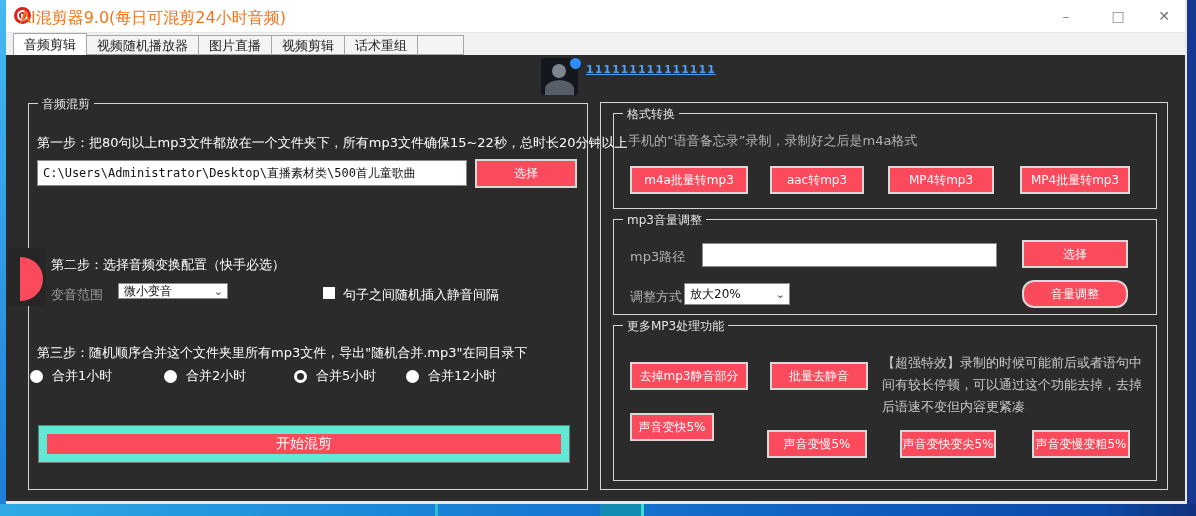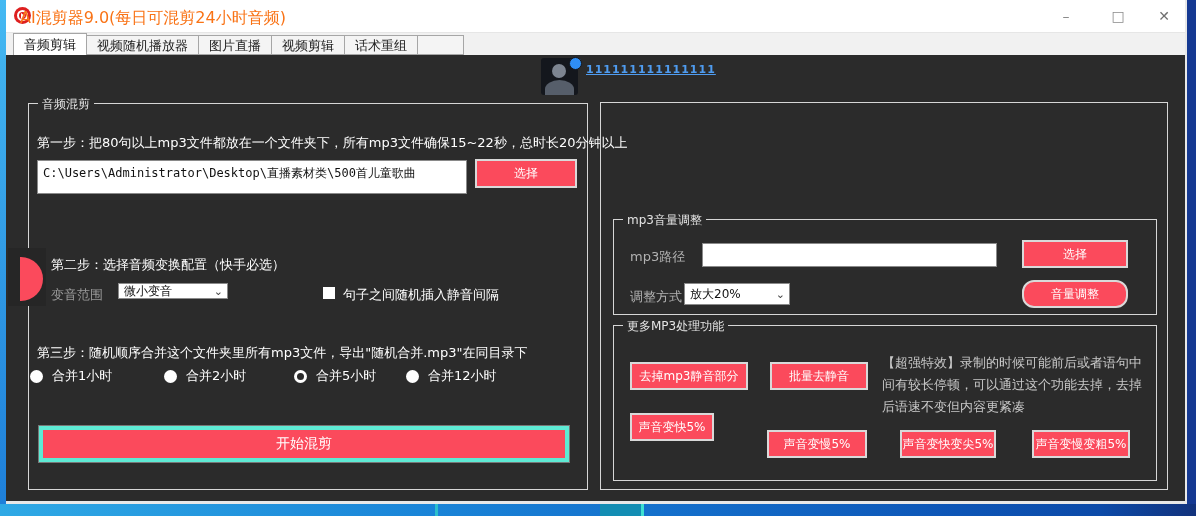--- a/index.html
+++ b/index.html
@@ -60,21 +60,21 @@
 
   .field{box-sizing:border-box;background:#ffffff;border:1px solid #8a8a8a;color:#111;
          font-family:"DejaVu Sans Mono",monospace;font-size:12px;line-height:24px;padding:0 5px;
          overflow:hidden;white-space:nowrap;}
   .combo{box-sizing:border-box;background:#ffffff;border:1px solid #8a8a8a;color:#111;font-size:12px;
          display:flex;align-items:center;justify-content:space-between;padding:0 4px 0 5px;cursor:default;}
   .combo .chev{color:#444;font-size:11px;}
 
   .btn{box-sizing:border-box;background:#fb4a5c;border:2px solid #d9d9d9;color:#ffffff;font-size:12px;
        display:flex;align-items:center;justify-content:center;white-space:nowrap;cursor:pointer;}
-  .btn-big{border:4px solid #5eead4;box-shadow:0 0 0 1px #777;font-size:14px;}
+  .btn-big{border:8px solid #5eead4;box-shadow:0 0 0 1px #777;font-size:14px;}
 
   .checkbox{width:12px;height:12px;background:#ffffff;display:inline-block;}
   .radio{width:13px;height:13px;border-radius:50%;background:#ffffff;position:relative;display:inline-block;}
   .radio.selected::after{content:"";position:absolute;left:3px;top:3px;width:7px;height:7px;border-radius:50%;background:#2b2b2b;}
   .radio-item{display:flex;align-items:center;gap:9px;}
   .radio-item .lbl{color:#fff;font-size:13px;white-space:nowrap;}
 
   .note-link{color:#55aaff;text-decoration:underline;cursor:pointer;}
 
   .ball-patch{left:8px;top:248px;width:38px;height:58px;background:#262626;}
@@ -119,21 +119,21 @@
     <div class="head"></div>
     <div class="shoulders"></div>
   </div>
   <div class="abs badge"></div>
   <div class="abs user-link">111111111111111</div>
 
   <div class="abs groupbox gb-left">
     <div class="group-label">音频混剪</div>
 
     <div class="abs t-white" style="left:8px;top:30px;">第一步：把80句以上mp3文件都放在一个文件夹下，所有mp3文件确保15~22秒，总时长20分钟以上</div>
-    <div class="abs field" style="left:8px;top:56px;width:430px;height:34px;">C:\Users\Administrator\Desktop\直播素材类\500首儿童歌曲</div>
+    <div class="abs field" style="left:8px;top:56px;width:430px;height:26px;">C:\Users\Administrator\Desktop\直播素材类\500首儿童歌曲</div>
     <div class="abs btn" style="left:446px;top:55px;width:102px;height:29px;">选择</div>
 
 
     <div class="abs t-white" style="left:22px;top:152px;">第二步：选择音频变换配置（快手必选）</div>
     <div class="abs t-dim" style="left:22px;top:182px;">变音范围</div>
     <div class="abs combo" style="left:89px;top:179px;width:110px;height:16px;">
       <span>微小变音</span>
       <span class="chev">⌄</span>
     </div>
     <span class="abs checkbox" style="left:294px;top:183px;"></span>
@@ -159,20 +159,28 @@
     </div>
 
     <div class="abs btn btn-big" style="left:10px;top:322px;width:530px;height:36px;">开始混剪</div>
   </div>
 
   <div class="abs ball-patch"></div>
   <div class="abs ball"></div>
 
   <div class="abs groupbox gb-right-outer">
 
+    <div class="abs groupbox gb-fmt">
+      <div class="group-label">格式转换</div>
+      <div class="abs t-gray" style="left:14px;top:18px;">手机的“语音备忘录”录制，录制好之后是m4a格式</div>
+      <div class="abs btn" style="left:16px;top:52px;width:118px;height:28px;">m4a批量转mp3</div>
+      <div class="abs btn" style="left:156px;top:52px;width:94px;height:28px;">aac转mp3</div>
+      <div class="abs btn" style="left:274px;top:52px;width:106px;height:28px;">MP4转mp3</div>
+      <div class="abs btn" style="left:406px;top:52px;width:110px;height:28px;">MP4批量转mp3</div>
+    </div>
 
     <div class="abs groupbox gb-vol">
       <div class="group-label">mp3音量调整</div>
       <div class="abs t-gray" style="left:16px;top:28px;">mp3路径</div>
       <div class="abs field" style="left:88px;top:23px;width:295px;height:24px;"></div>
       <div class="abs btn" style="left:408px;top:20px;width:106px;height:28px;">选择</div>
       <div class="abs t-gray" style="left:16px;top:68px;">调整方式</div>
       <div class="abs combo" style="left:70px;top:63px;width:106px;height:22px;">
         <span>放大20%</span>
         <span class="chev">⌄</span>

